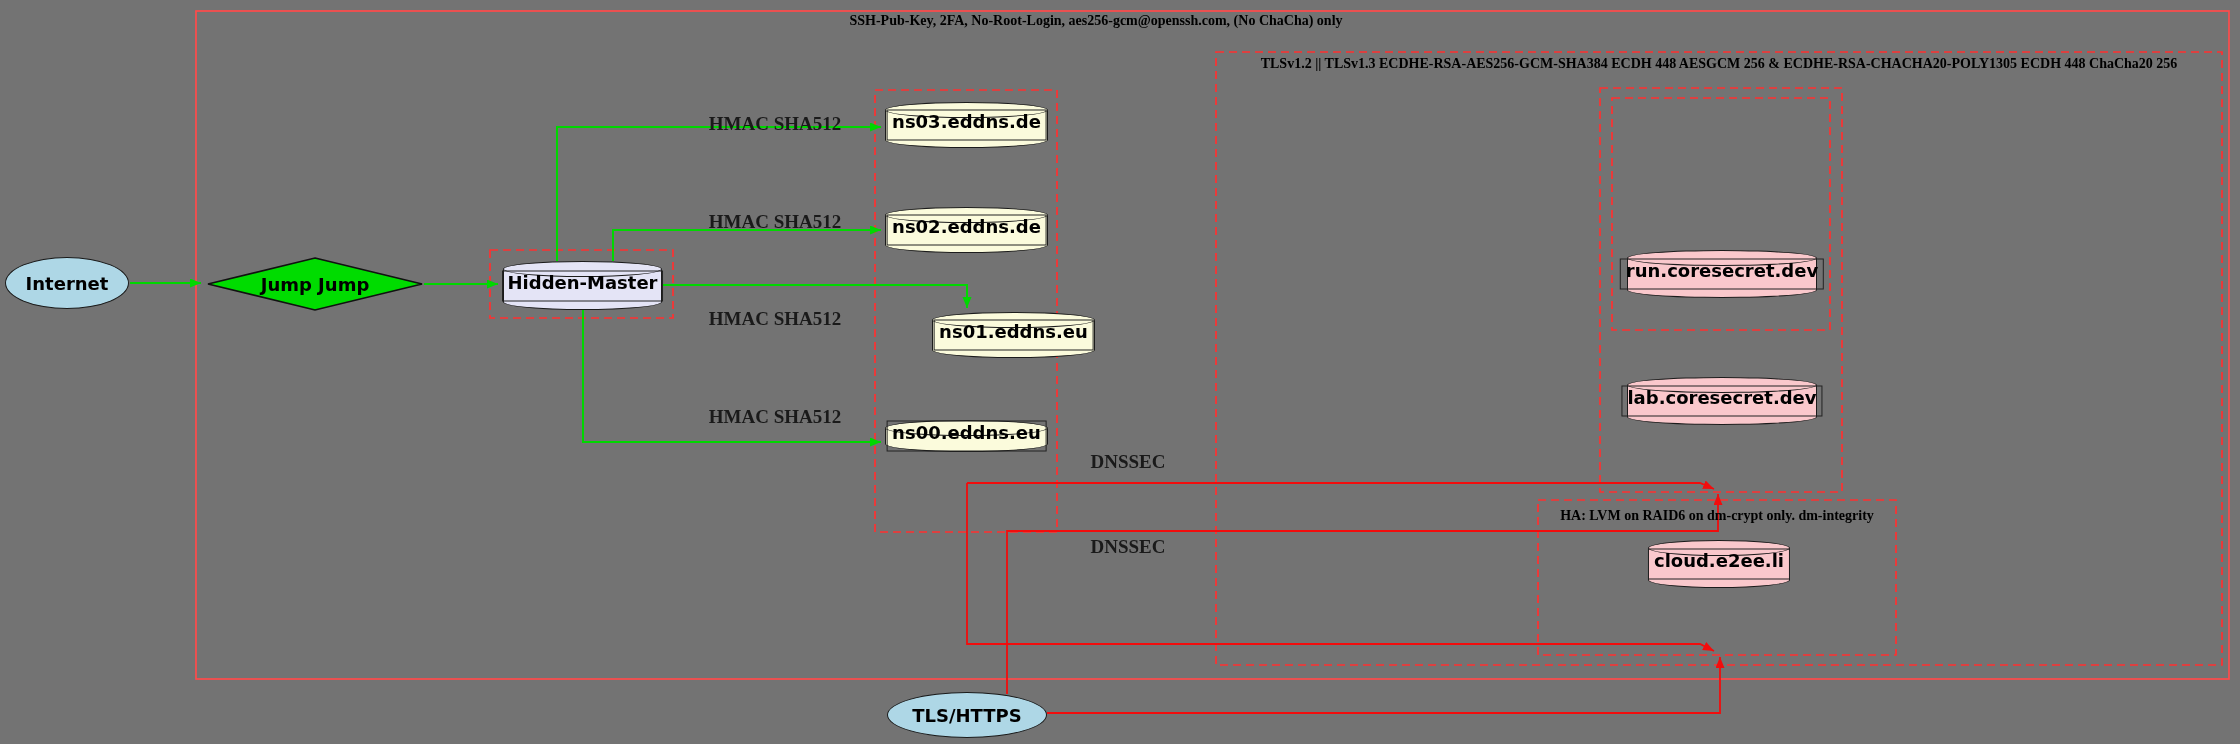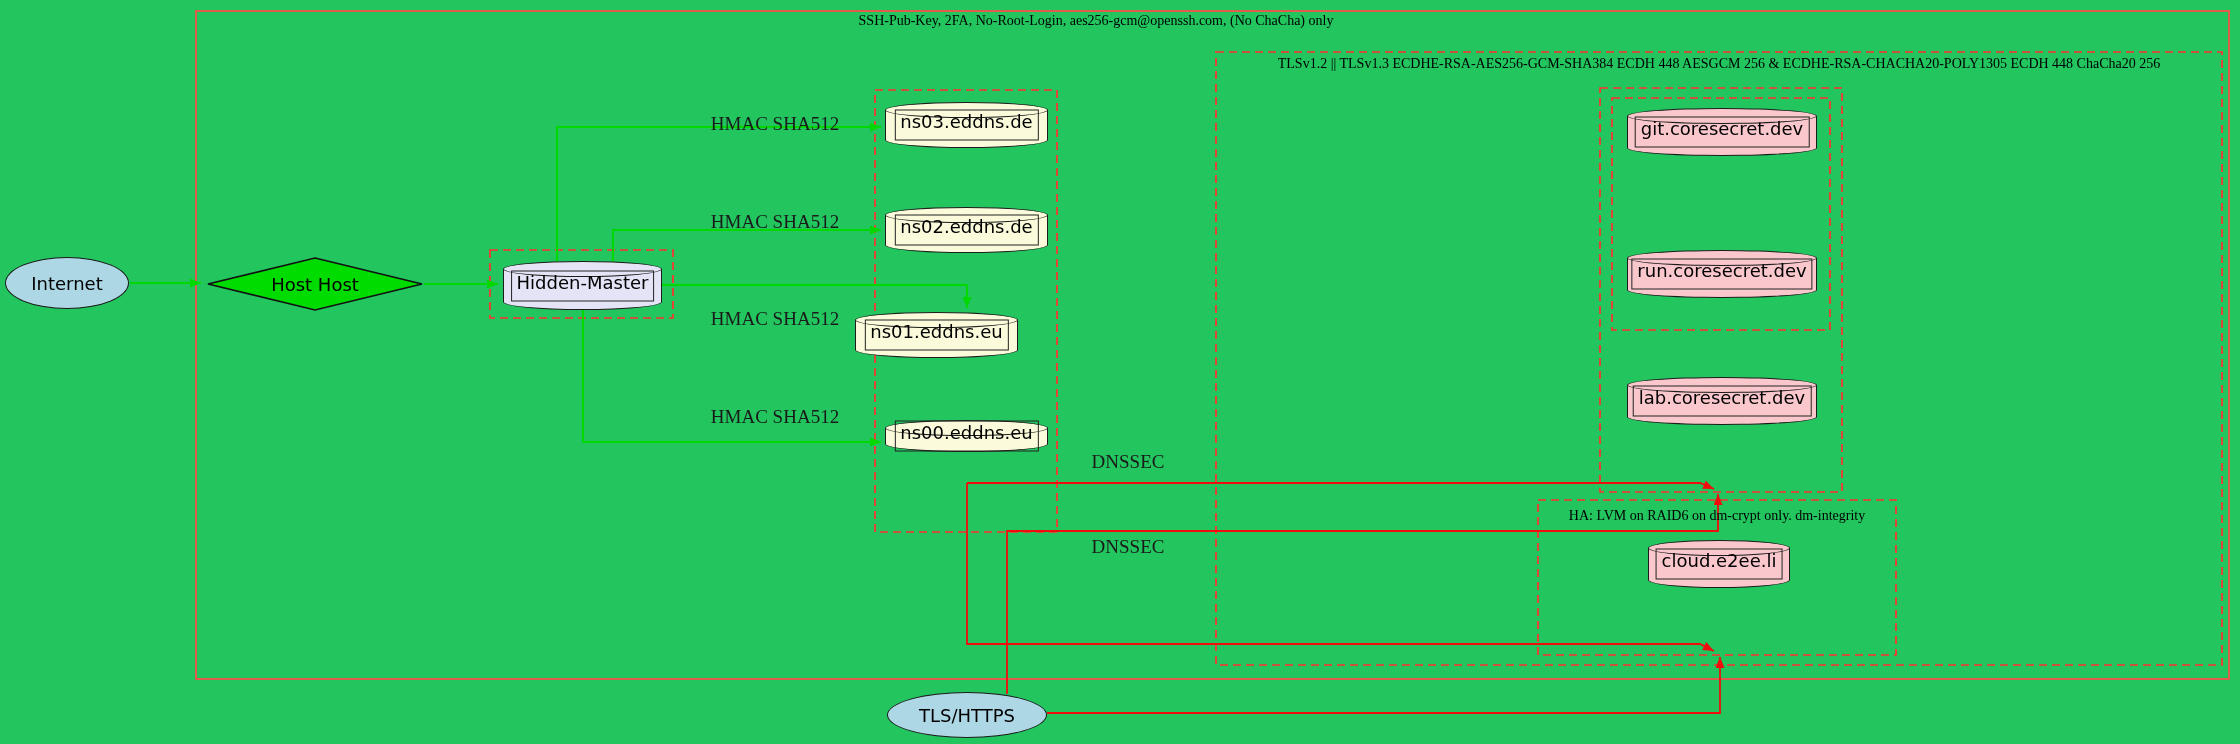--- a/index.html
+++ b/index.html
@@ -1,17 +1,17 @@
 <!DOCTYPE html>
 <html><head>
 <meta charset="utf-8">
 <style>
   html,body{margin:0;padding:0;background:#fff;}
-  #canvas{position:relative;width:2240px;height:744px;background:#22c55e;overflow:hidden;
-          font-family:"DejaVu Sans",sans-serif;}
+  #canvas{position:relative;width:2240px;height:744px;background:#737373;overflow:hidden;
+          font-family:"DejaVu Sans",sans-serif;font-weight:bold;}
   svg.overlay{position:absolute;left:0;top:0;z-index:2;}
   .rect-solid{fill:none;stroke:#ff4a4a;stroke-width:1.7;}
   .rect-dash{fill:none;stroke:#ff3030;stroke-width:1.7;stroke-dasharray:8 5;}
   .e-green{fill:none;stroke:#00d800;stroke-width:2;}
   .e-red{fill:none;stroke:#f20d0d;stroke-width:1.8;}
 
   .node{position:absolute;z-index:3;}
   .lbl{position:absolute;z-index:4;white-space:nowrap;}
 
   
@@ -88,21 +88,21 @@
   <div class="lbl serif edge-lbl" style="left:1048px;top:536px;width:160px;">DNSSEC</div>
 
   <div class="node ell" style="left: 5px; top: 257px; width: 124px; height: 52px; --f: #aed7e6;">
     <span>Internet</span>
   </div>
 
   <div class="node" style="left: 206px; top: 256px; width: 218px; height: 56px; --f: #00dc00;">
     <svg width="218" height="56">
       <polygon class="diamond-shape" points="109,2 216,28 109,54 2,28"></polygon>
     </svg>
-    <div class="dlabel">Host Host</div>
+    <div class="dlabel">Jump Jump</div>
   </div>
 
   <div class="node cyl" style="left: 503px; top: 261px; width: 159px; height: 49px; --f: #e4e4f6;">
     <div class="cap bottom"></div>
     <div class="tube"></div>
     <div class="cap top"></div>
     <span class="nlabel">Hidden-Master</span>
   </div>
 
   <div class="node cyl" style="left: 885px; top: 102px; width: 163px; height: 46px; --f: #fbfbdc;">
@@ -112,40 +112,34 @@
     <span class="nlabel">ns03.eddns.de</span>
   </div>
 
   <div class="node cyl" style="left: 885px; top: 207px; width: 163px; height: 46px; --f: #fbfbdc;">
     <div class="cap bottom"></div>
     <div class="tube"></div>
     <div class="cap top"></div>
     <span class="nlabel">ns02.eddns.de</span>
   </div>
 
-  <div class="node cyl" style="left: 855px; top: 312px; width: 163px; height: 46px; --f: #fbfbdc;">
+  <div class="node cyl" style="left: 932px; top: 312px; width: 163px; height: 46px; --f: #fbfbdc;">
     <div class="cap bottom"></div>
     <div class="tube"></div>
     <div class="cap top"></div>
     <span class="nlabel">ns01.eddns.eu</span>
   </div>
 
   <div class="node cyl" style="left: 885px; top: 420px; width: 163px; height: 32px; --f: #fbfbdc;">
     <div class="cap bottom"></div>
     <div class="tube"></div>
     <div class="cap top"></div>
     <span class="nlabel">ns00.eddns.eu</span>
   </div>
 
-  <div class="node cyl" style="left: 1627px; top: 108px; width: 190px; height: 48px; --f: #fac8cc;">
-    <div class="cap bottom"></div>
-    <div class="tube"></div>
-    <div class="cap top"></div>
-    <span class="nlabel">git.coresecret.dev</span>
-  </div>
 
   <div class="node cyl" style="left: 1627px; top: 214px; width: 190px; height: 48px; margin-top: 36px; --f: #fac8cc;">
     <div class="cap bottom"></div>
     <div class="tube"></div>
     <div class="cap top"></div>
     <span class="nlabel">run.coresecret.dev</span>
   </div>
 
   <div class="node cyl" style="left: 1627px; top: 377px; width: 190px; height: 48px; --f: #fac8cc;">
     <div class="cap bottom"></div>

